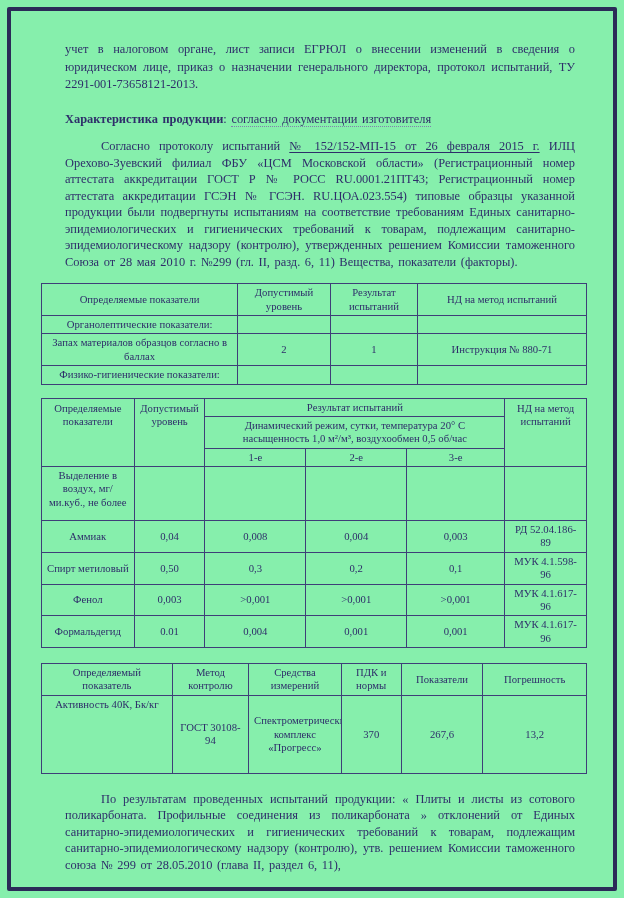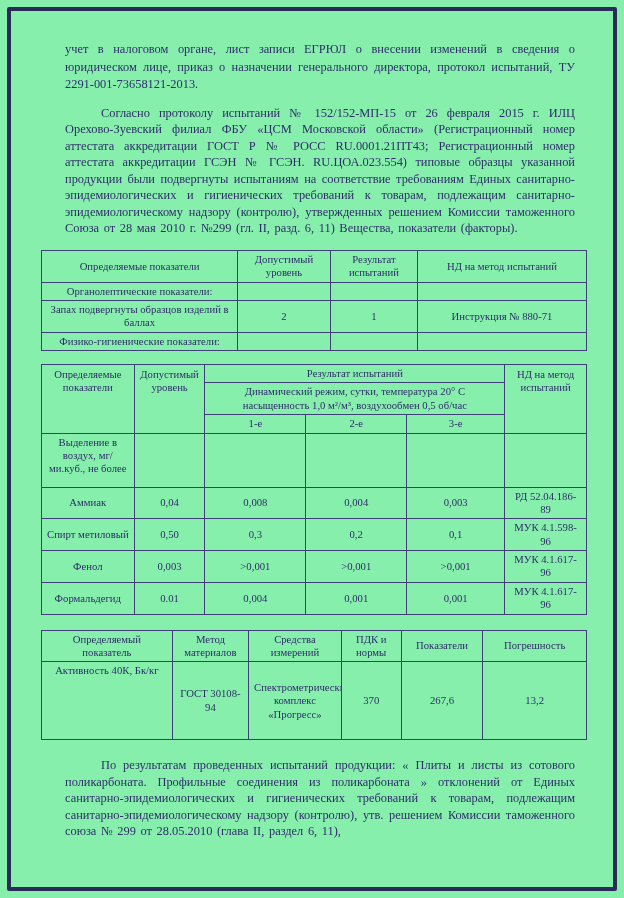--- a/index.html
+++ b/index.html
@@ -20,21 +20,21 @@
     position:absolute; top:11px; left:11px; right:11px; bottom:11px;
     padding:30px 26px 10px 30px;
   }
   .para {
     font-size:12.4px; line-height:1.33; text-align:justify;
     margin:0 12px 0 24px; word-spacing:1.5px;
   }
   .para.first { line-height:1.42; }
   .char-line { margin-top:17px; }
   .bold { font-weight:bold; }
-  .underline { text-underline-offset:2px; }
+  .underline { text-decoration:underline; text-underline-offset:2px; }
   .dotted { border-bottom:1px dotted #8080ae; }
   .heading {
     font-size:13.4px; font-weight:bold; text-align:center;
     margin:13px 12px 0 24px; letter-spacing:.4px; color:#29295e;
   }
   .proto { margin-top:11px; }
   .indent { text-indent:36px; }
 
   table.t {
     width:100%; border-collapse:collapse;
@@ -62,20 +62,21 @@
 </style>
 </head>
 <body>
 
 <div class="page">
   <div class="frame"></div>
   <div class="content">
 
     <p class="para first">учет в налоговом органе, лист записи ЕГРЮЛ о внесении изменений в сведения о юридическом лице, приказ о назначении генерального директора, протокол испытаний, ТУ 2291-001-73658121-2013.</p>
 
+    <p class="para char-line"><span class="bold">Характеристика  продукции</span><span>: </span><span class="dotted">согласно документации изготовителя</span></p>
 
 
     <p class="para proto indent"><span>Согласно протоколу испытаний </span><span class="underline">№ 152/152-МП-15 от 26 февраля 2015 г.</span><span> ИЛЦ Орехово-Зуевский филиал ФБУ «ЦСМ Московской области» (Регистрационный номер аттестата аккредитации ГОСТ Р № РОСС RU.0001.21ПТ43; Регистрационный номер аттестата аккредитации ГСЭН № ГСЭН. RU.ЦОА.023.554) типовые образцы указанной продукции были подвергнуты испытаниям на соответствие требованиям Единых санитарно-эпидемиологических и гигиенических требований к товарам, подлежащим санитарно-эпидемиологическому надзору (контролю), утвержденных решением Комиссии таможенного Союза от 28 мая 2010 г. №299 (гл. II, разд. 6, 11) Вещества, показатели (факторы).</span></p>
 
     <table class="t t1">
       <colgroup>
         <col style="width:36%">
           <col style="width:17%">
           <col style="width:16%">
           <col style="width:31%">
@@ -89,21 +90,21 @@
         </tr>
       </thead>
       <tbody>
         <tr>
           <td class="left">Органолептические показатели:</td>
           <td></td>
           <td></td>
           <td></td>
         </tr>
         <tr>
-          <td class="left">Запах подвергнуты образцов изделий в баллах</td>
+          <td class="left">Запах материалов образцов согласно в баллах</td>
           <td>2</td>
           <td>1</td>
           <td>Инструкция № 880-71</td>
         </tr>
         <tr>
           <td class="left">Физико-гигиенические показатели:</td>
           <td></td>
           <td></td>
           <td></td>
         </tr>
@@ -182,21 +183,21 @@
         <col style="width:24%">
           <col style="width:14%">
           <col style="width:17%">
           <col style="width:11%">
           <col style="width:15%">
           <col style="width:19%">
       </colgroup>
       <thead>
         <tr>
           <th class="left">Определяемый показатель</th>
-          <th>Метод материалов</th>
+          <th>Метод контролю</th>
           <th>Средства измерений</th>
           <th>ПДК и нормы</th>
           <th>Показатели</th>
           <th>Погрешность</th>
         </tr>
       </thead>
       <tbody>
         <tr>
           <td class="left tall top">Активность 40К, Бк/кг</td>
           <td class="tall">ГОСТ 30108-94</td>

